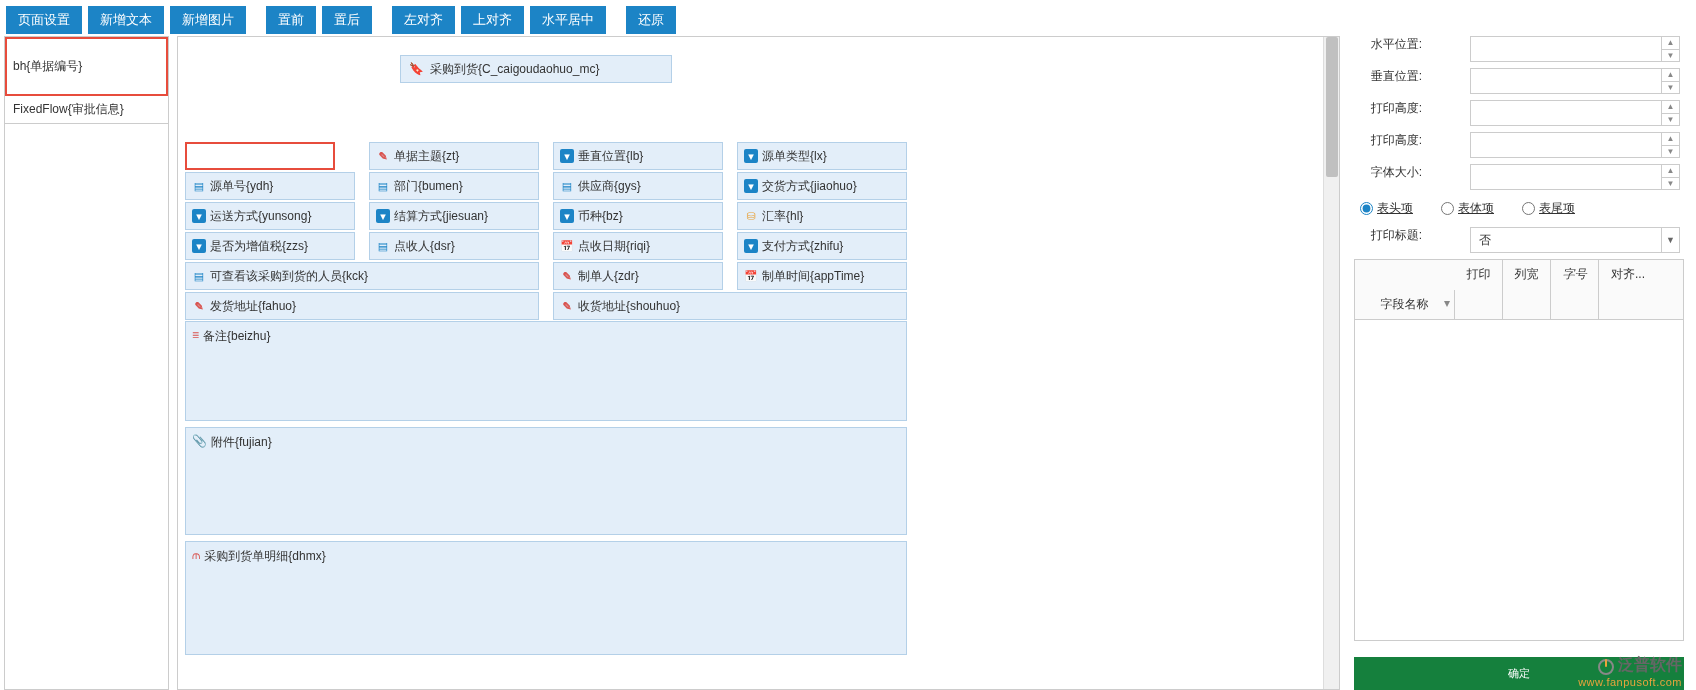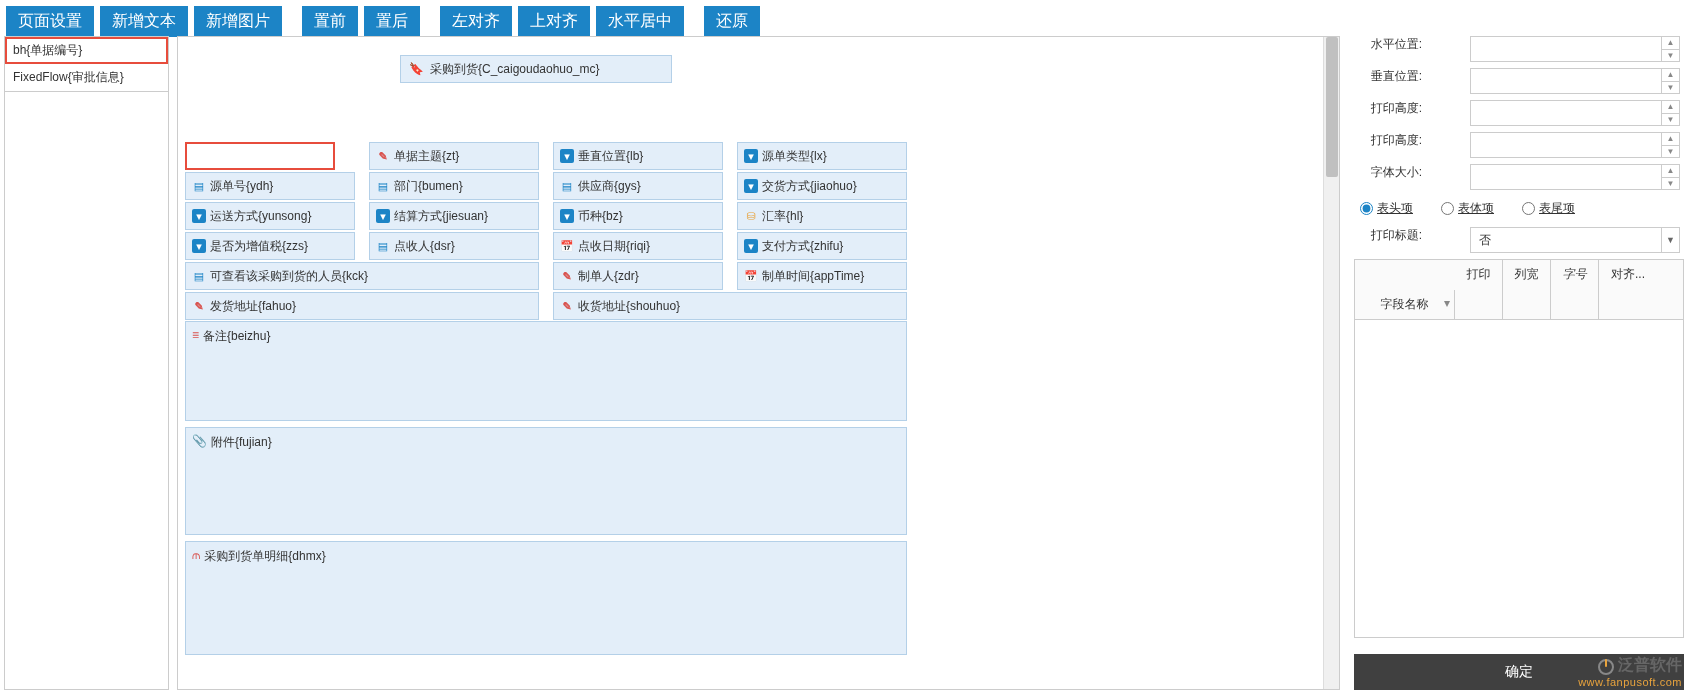--- a/index.html
+++ b/index.html
@@ -1,27 +1,27 @@
 <!DOCTYPE html>
 <html><head>
 <meta charset="utf-8">
 <style>
 * { box-sizing: border-box; margin: 0; padding: 0; }
 body { font-family: "Microsoft YaHei", Arial, sans-serif; font-size: 12px; background: #fff; color: #333; width: 1696px; height: 690px; overflow: hidden; position: relative; }
 
 .toolbar { display: flex; gap: 6px; padding: 6px; align-items: center; }
-.btn { background: #1c84c6; color: #fff; border: none; padding: 5px 12px; font-size: 16px; cursor: pointer; }
+.btn { background: #1c84c6; color: #fff; border: none; padding: 5px 12px; font-size: 13px; cursor: pointer; }
 .sep { width: 8px; }
 
 .main-wrap { position: absolute; top: 36px; left: 4px; right: 12px; bottom: 0; display: flex; }
 
 .left-panel { width: 165px; border: 1px solid #ccc; display: flex; flex-direction: column; }
 .left-header { text-align: center; padding: 6px 4px; border-bottom: 1px solid #ccc; background: #fafafa; }
 .left-item { padding: 5px 8px; border-bottom: 1px solid #ccc; cursor: pointer; }
-.left-item.sel { border: 2px solid #e74c3c; padding: 3px 6px; }
+.left-item.sel { border: 2px solid #e74c3c; padding: 19px 6px; }
 
 .canvas-wrap { flex: 1; margin-left: 8px; border: 1px solid #ccc; position: relative; overflow: hidden; }
 .canvas { position: absolute; inset: 0; }
 
 .title-box { position: absolute; left: 222px; top: 18px; width: 272px; height: 28px; background: #e3eef9; border: 1px solid #b4d0e8; display: flex; align-items: center; padding: 0 8px; gap: 6px; }
 .tag-icon { color: #e8a33d; }
 
 .sel-box { position: absolute; left: 7px; top: 105px; width: 150px; height: 28px; border: 2px solid #e74c3c; background: #fff; }
 
 .field-box { position: absolute; height: 28px; background: #e3eef9; border: 1px solid #b4d0e8; display: flex; align-items: center; padding: 0 6px; gap: 4px; font-size: 12px; }
@@ -51,21 +51,21 @@
 
 .radio-row { display: flex; align-items: center; gap: 28px; padding: 4px 6px; margin-bottom: 6px; text-decoration: underline; }
 .radio-row label { display: flex; align-items: center; gap: 4px; cursor: pointer; }
 .radio-row input { accent-color: #1c84c6; }
 
 .grid-head { display: flex; border: 1px solid #ccc; background: #fafafa; }
 .grid-head > div { padding: 6px 4px; text-align: center; border-right: 1px solid #ccc; }
 .grid-head > div:last-child { border-right: none; }
 .grid-body { flex: 1; border: 1px solid #ccc; border-top: none; background: #fff; min-height: 200px; }
 
-.confirm-btn { width: 100%; background: #404040; color: #fff; border: none; padding: 9px 0; font-size: 14px; cursor: pointer; margin-top: 16px; }
+.confirm-btn { width: 100%; background: #15803d; color: #fff; border: none; padding: 9px 0; font-size: 11px; cursor: pointer; margin-top: 16px; }
 
 .footer-logo { position: absolute; right: 14px; bottom: 2px; text-align: right; }
 .footer-logo .logo-text { color: #666; font-size: 16px; font-weight: bold; }
 .footer-logo .logo-url { color: #e8a33d; font-size: 11px; letter-spacing: 0.5px; }
 .logo-circle { display:inline-block; width:16px; height:16px; border:2px solid #888; border-radius:50%; position:relative; vertical-align:middle; margin-right:4px;}
 .logo-circle::after{content:'';position:absolute;left:5px;top:-2px;width:2px;height:8px;background:#e8a33d;border-radius:1px;}
 
 .combo-text { padding: 0 8px; line-height: 24px; }
 </style>
 </head>

